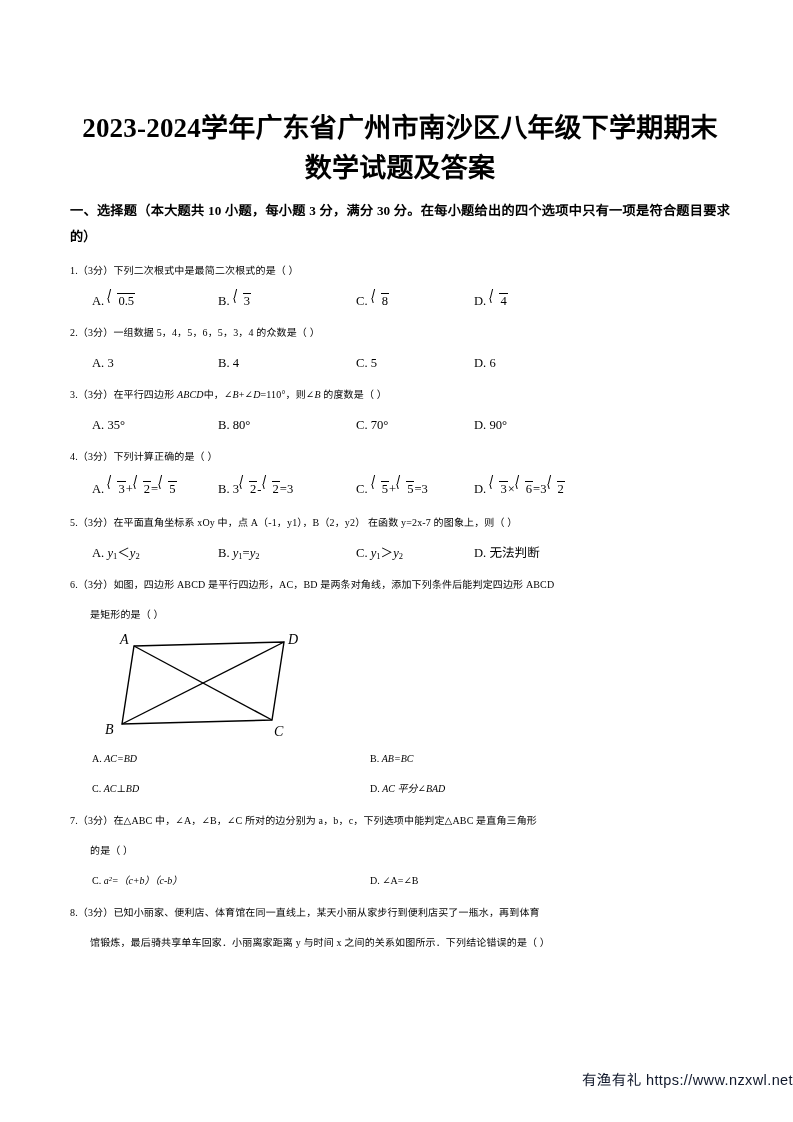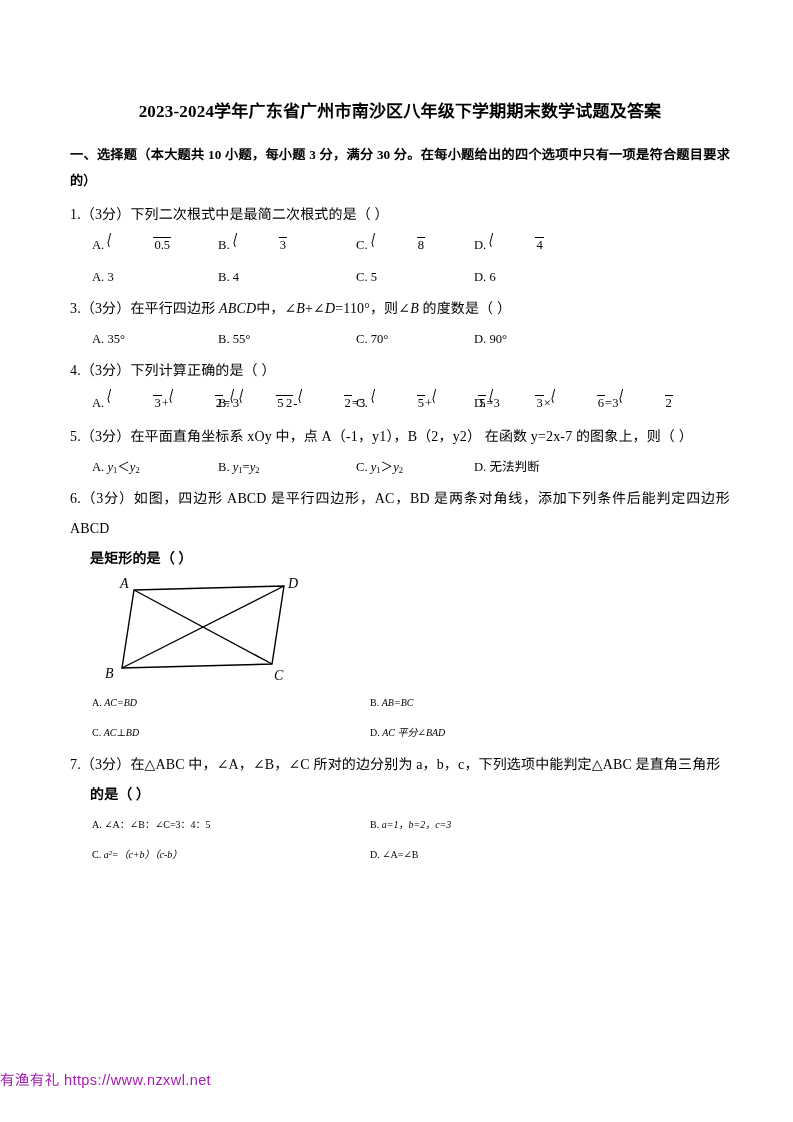--- a/index.html
+++ b/index.html
@@ -24,53 +24,52 @@
     position: absolute;
     left: 70px;
     top: 92px;
     width: 660px;
   }
 
   
   .doc-title {
     font-family: "Liberation Serif", "DejaVu Serif", serif;
     font-weight: bold;
-    font-size: 17px;
+    font-size: 27px;
     line-height: 40px;
     text-align: center;
     letter-spacing: 0.2px;
-    margin: 0 0 6px 0;
+    margin: 16px 0 6px 0;
     padding: 0 2px;
   }
 
   
   .section-head {
     font-weight: bold;
     font-size: 13.2px;
     line-height: 26px;
     text-align: justify;
     margin: 10px 0 6px 0;
     letter-spacing: 0.1px;
   }
 
   
   .question {
     margin: 0 0 2px 0;
   }
   .q-stem {
-    font-size: 14px;
+    font-size: 10px;
     line-height: 30px;
     text-align: justify;
     letter-spacing: 0.15px;
     text-indent: 0;
   }
   .q-stem .cont-line {
     display: block;
     padding-left: 20px;
-    font-weight: bold;
   }
 
   .opts {
     display: block;
     position: relative;
     height: 30px;
     font-size: 12.6px;
     line-height: 30px;
   }
   .opts.tall { height: 34px; line-height: 34px; }
@@ -123,40 +122,39 @@
     width: 4px;
     height: 5px;
     border-left: 1.1px solid #000;
     transform: skewX(16deg);
   }
   .rad > .radicand {
     display: inline-block;
     border-top: 1.1px solid #000;
     padding: 0 1px 0 1px;
     line-height: 15px;
-    margin-left: 36px;
   }
   sub.v { font-size: 8.5px; vertical-align: -2px; }
 
   
   .figure-wrap {
     position: relative;
     height: 112px;
     margin: 2px 0 0 0;
   }
   .figure-wrap svg { position: absolute; left: 18px; top: 0; }
 
   
   .watermark {
     position: absolute;
     left: 0;
     right: 0;
     top: 1068px;
-    text-align: left;
-    color: #a21caf;
+    text-align: right;
+    color: #0f172a;
     font-size: 14.5px;
     font-family: "Liberation Sans", "DejaVu Sans", sans-serif;
     letter-spacing: 0.4px;
     white-space: nowrap;
   }
 </style>
 </head>
 <body>
 
 <div class="page">
@@ -177,35 +175,38 @@
         <span class="opt c2"><span class="lbl">B.</span>
           <span class="rad"><span class="radicand">3</span></span></span>
         <span class="opt c3"><span class="lbl">C.</span>
           <span class="rad"><span class="radicand">8</span></span></span>
         <span class="opt c4"><span class="lbl">D.</span>
           <span class="rad"><span class="radicand">4</span></span></span>
       </div>
     </div>
 
     <div class="question">
+      <div class="q-stem">
+        <span>2.</span><span>（3分）</span><span>一组数据 5，4，5，6，5，3，4 的众数是（      ）</span>
+      </div>
       <div class="opts">
         <span class="opt c1"><span class="lbl">A.</span> <span>3</span></span>
         <span class="opt c2"><span class="lbl">B.</span> <span>4</span></span>
         <span class="opt c3"><span class="lbl">C.</span> <span>5</span></span>
         <span class="opt c4"><span class="lbl">D.</span> <span>6</span></span>
       </div>
     </div>
 
     <div class="question">
       <div class="q-stem">
         <span>3.</span><span>（3分）</span><span>在平行四边形 </span><span class="ital">ABCD</span><span>中，∠</span><span class="ital">B</span><span>+∠</span><span class="ital">D</span><span>=110°，则∠</span><span class="ital">B</span><span> 的度数是（      ）</span>
       </div>
       <div class="opts">
         <span class="opt c1"><span class="lbl">A.</span> <span>35°</span></span>
-        <span class="opt c2"><span class="lbl">B.</span> <span>55°</span></span>
+        <span class="opt c2"><span class="lbl">B.</span> <span>80°</span></span>
         <span class="opt c3"><span class="lbl">C.</span> <span>70°</span></span>
         <span class="opt c4"><span class="lbl">D.</span> <span>90°</span></span>
       </div>
     </div>
 
     <div class="question">
       <div class="q-stem">
         <span>4.</span><span>（3分）</span><span>下列计算正确的是（      ）</span>
       </div>
       <div class="opts tall">
@@ -263,27 +264,29 @@
         <span class="opt2 right"><span class="lbl">D.</span> <span class="ital">AC 平分∠BAD</span></span>
       </div>
     </div>
 
     <div class="question">
       <div class="q-stem">
         <span>7.</span><span>（3分）</span><span>在△ABC 中，∠A，∠B，∠C 所对的边分别为 a，b，c，下列选项中能判定△ABC 是直角三角形</span>
         <span class="cont-line">的是（      ）</span>
       </div>
       <div class="opts2">
-        <span class="opt2 left"><span class="lbl">A.</span> <span>∠A：∠B：∠C=3：4：5</span></span>
-        <span class="opt2 right"><span class="lbl">B.</span> <span class="ital">a=1，b=2，c=3</span></span>
-      </div>
-      <div class="opts2">
         <span class="opt2 left"><span class="lbl">C.</span> <span class="ital">a²=（c+b）（c-b）</span></span>
         <span class="opt2 right"><span class="lbl">D.</span> <span>∠A=∠B</span></span>
       </div>
     </div>
 
+    <div class="question">
+      <div class="q-stem">
+        <span>8.</span><span>（3分）</span><span>已知小丽家、便利店、体育馆在同一直线上，某天小丽从家步行到便利店买了一瓶水，再到体育</span>
+        <span class="cont-line">馆锻炼，最后骑共享单车回家．小丽离家距离 y 与时间 x 之间的关系如图所示．下列结论错误的是（      ）</span>
+      </div>
+    </div>
 
   </div>
 
   <div class="watermark">有渔有礼 https://www.nzxwl.net</div>
 
 </div>
 
 </body></html>

